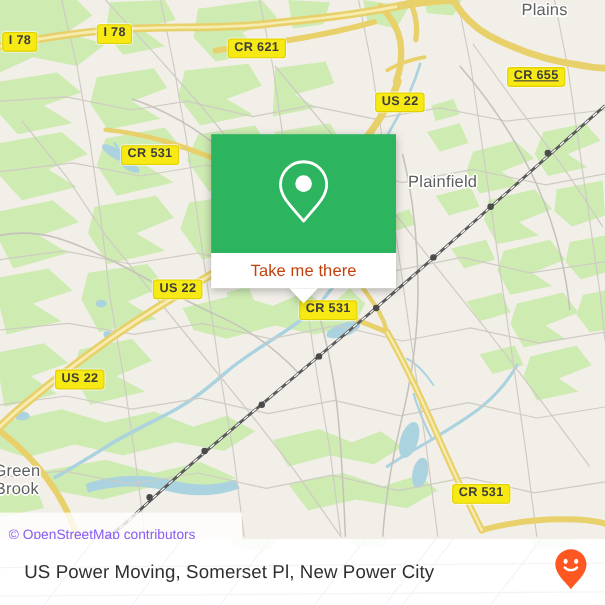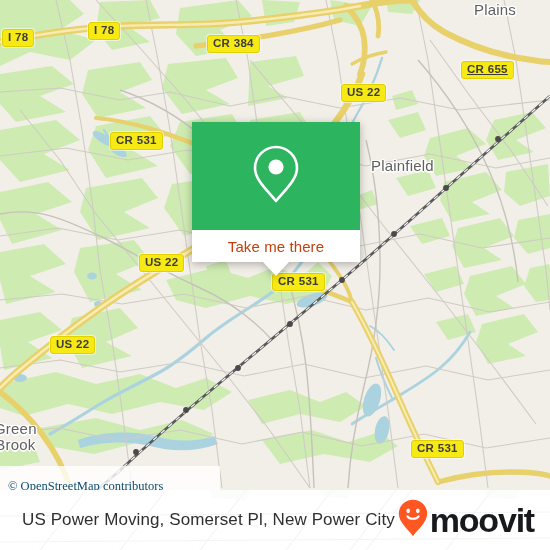--- a/index.html
+++ b/index.html
@@ -116,23 +116,23 @@
     top: 466px;
     width: 220px;
     height: 24px;
     background: rgba(255,255,255,0.80);
     display: flex;
     align-items: center;
     padding-left: 8px;
     box-sizing: border-box;
   }
   #attribution-text {
-    color: #0c4a6e;
+    color: #8b5cf6;
     font-size: 12.5px;
-    font-family: Liberation Serif, serif;
+    font-family: Liberation Sans, sans-serif;
     white-space: nowrap;
     margin-top: 16px;
   }
 
   
   #footer {
     position: absolute;
     left: 0;
     top: 490px;
     width: 550px;
@@ -365,21 +365,21 @@
 
     <div class="place-label" style="left:371px; top:157px;">Plainfield</div>
 
     <div class="place-label two-line" style="left:-6px; top:421px;">
       <div>Green</div>
       <div>Brook</div>
     </div>
 
     <div class="shield" style="left:2px;   top:29px;">I 78</div>
     <div class="shield" style="left:88px;  top:22px;">I 78</div>
-    <div class="shield" style="left:207px; top:35px;">CR 384</div>
+    <div class="shield" style="left:207px; top:35px;">CR 621</div>
     <div class="shield" style="left:341px; top:84px;">US 22</div>
     <div class="shield" style="left:461px; top:61px;text-decoration:underline;">CR 655</div>
     <div class="shield" style="left:110px; top:132px;">CR 531</div>
     <div class="shield" style="left:139px; top:254px;">US 22</div>
     <div class="shield" style="left:50px;  top:336px;">US 22</div>
     <div class="shield" style="left:272px; top:273px;">CR 531</div>
     <div class="shield" style="left:411px; top:440px;">CR 531</div>
 
     <div id="popup">
       <div id="popup-head">
@@ -429,18 +429,17 @@
     <div id="brand">
       <span>
         <svg width="30" height="38" viewBox="0 0 30 38" aria-hidden="true">
           <path d="M15 0.8 C 6.9 0.8, 0.8 7.2, 0.8 14.6 C 0.8 23.6, 10.4 30.6, 15 37.2
                    C 19.6 30.6, 29.2 23.6, 29.2 14.6 C 29.2 7.2, 23.1 0.8, 15 0.8 Z" fill="#ff5722"></path>
           <ellipse cx="10.2" cy="11.8" rx="1.85" ry="2.35" fill="#ffffff"></ellipse>
           <ellipse cx="19.8" cy="11.8" rx="1.85" ry="2.35" fill="#ffffff"></ellipse>
           <path d="M9.4 17.4 C 11.6 20.6, 18.4 20.6, 20.6 17.4" stroke="#ffffff" stroke-width="2.1" fill="none" stroke-linecap="round"></path>
         </svg>
       </span>
-      <span id="brand-wordmark">moovit</span>
     </div>
 
   </div>
 
 </div>
 
 </body></html>

